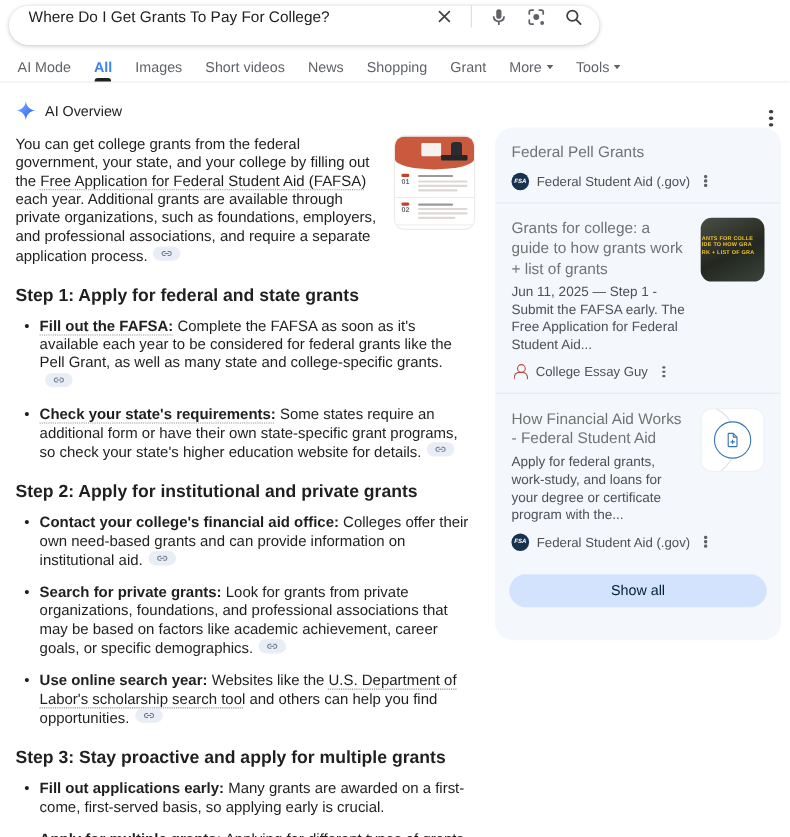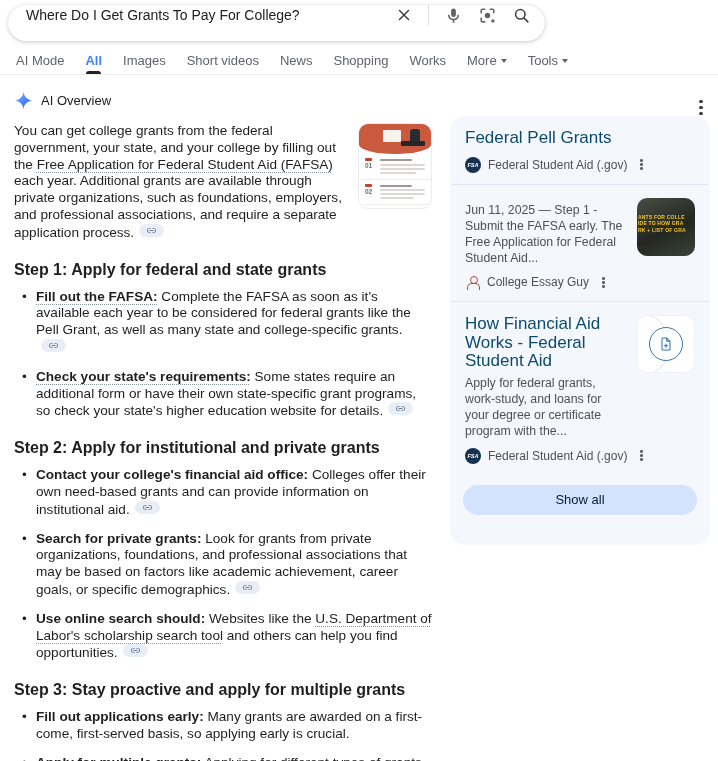--- a/index.html
+++ b/index.html
@@ -81,21 +81,21 @@
 
   
   .sidebar {
     position:absolute; left:450px; top:116px; width:260px;
     background:#f4f7fc; border-radius:16px; overflow:hidden;
   }
   .card { padding:13px 15px 11px; }
   .sb-divider-h { height:1px; background:#e2e8f3; margin:0 1px; }
   .card-flex { display:flex; gap:10px; }
   .card-text { flex:1; min-width:0; }
-  .card-title { font-size:17px; line-height:18.5px; color:#0c4a6e; cursor:pointer; }
+  .card-title { font-size:14px; line-height:18.5px; color:#737373; cursor:pointer; }
   .card-desc { font-size:12.3px; line-height:16px; color:#4d5156; margin-top:4px; }
   .source-row { display:flex; align-items:center; gap:7px; margin-top:9px; }
   .favicon {
     width:16px; height:16px; border-radius:50%; background:#16324f; flex-shrink:0;
     color:#fff; font-size:5.5px; font-weight:700; font-style:italic;
     display:flex; align-items:center; justify-content:center;
   }
   .favicon-person { width:15px; height:15px; flex-shrink:0; position:relative; }
   .favicon-person::before { content:""; position:absolute; left:4.5px; top:1px; width:6px; height:6px; border-radius:50%; border:1.5px solid #b5483f; }
   .favicon-person::after { content:""; position:absolute; left:2px; top:8px; width:11px; height:6px; border-radius:5px 5px 0 0; border:1.5px solid #b5483f; border-bottom:none; }
@@ -166,21 +166,21 @@
   <div class="tab">
       <span>Short videos</span>
     </div>
   <div class="tab">
       <span>News</span>
     </div>
   <div class="tab">
       <span>Shopping</span>
     </div>
   <div class="tab">
-      <span>Works</span>
+      <span>Grant</span>
     </div>
   <div class="tab">
       <span>More</span>
       <span class="caret"></span>
     </div>
   <div class="tab">
       <span>Tools</span>
       <span class="caret"></span>
     </div>
 </div>
@@ -279,21 +279,21 @@
     </li>
     <li>
       <span class="lead">Search for private grants:</span>
       <span>Look for grants from private organizations, foundations, and professional associations that may be based on factors like academic achievement, career goals, or specific demographics.</span><span class="cite">
           <svg width="11" height="11" viewBox="0 0 24 24" fill="#68778c">
             <path d="M3.9 12A3.1 3.1 0 0 1 7 8.9h3V7H7a5 5 0 0 0 0 10h3v-1.9H7A3.1 3.1 0 0 1 3.9 12zM8 13h8v-2H8v2zm9-6h-3v1.9h3a3.1 3.1 0 1 1 0 6.2h-3V17h3a5 5 0 0 0 0-10z"></path>
           </svg>
         </span>
     </li>
     <li>
-      <span class="lead">Use online search should:</span>
+      <span class="lead">Use online search year:</span>
       <span>Websites like the </span><span class="dotted">U.S. Department of Labor's scholarship search tool</span><span> and others can help you find opportunities.</span><span class="cite">
           <svg width="11" height="11" viewBox="0 0 24 24" fill="#68778c">
             <path d="M3.9 12A3.1 3.1 0 0 1 7 8.9h3V7H7a5 5 0 0 0 0 10h3v-1.9H7A3.1 3.1 0 0 1 3.9 12zM8 13h8v-2H8v2zm9-6h-3v1.9h3a3.1 3.1 0 1 1 0 6.2h-3V17h3a5 5 0 0 0 0-10z"></path>
           </svg>
         </span>
     </li>
   </ul>
 
   <div class="step-title">Step 3: Stay proactive and apply for multiple grants</div>
   <ul class="bullets">
@@ -323,20 +323,21 @@
           <i></i>
         </span>
     </div>
   </div>
 
   <div class="sb-divider-h"></div>
 
   <div class="card">
     <div class="card-flex">
       <div class="card-text">
+        <div class="card-title">Grants for college: a guide to how grants work + list of grants</div>
         <div class="card-desc">Jun 11, 2025 — Step 1 - Submit the FAFSA early. The Free Application for Federal Student Aid...</div>
       </div>
       <div class="thumb-photo">
         <div class="tp-lines">
           <div class="tp-line">ANTS FOR COLLE</div>
           <div class="tp-line">IDE TO HOW GRA</div>
           <div class="tp-line">RK + LIST OF GRA</div>
         </div>
       </div>
     </div>

